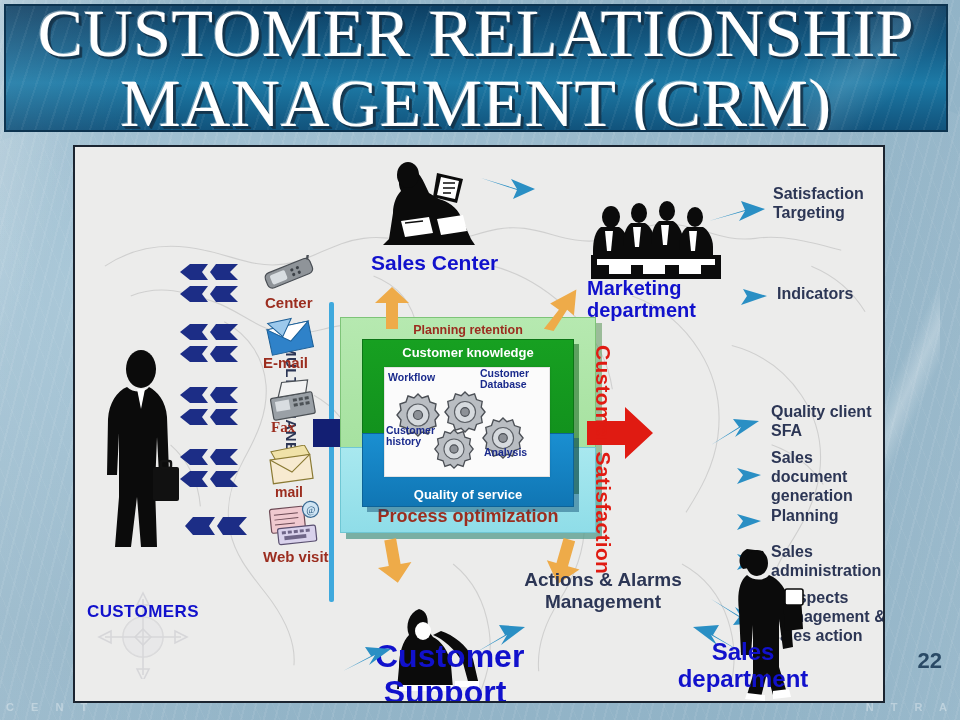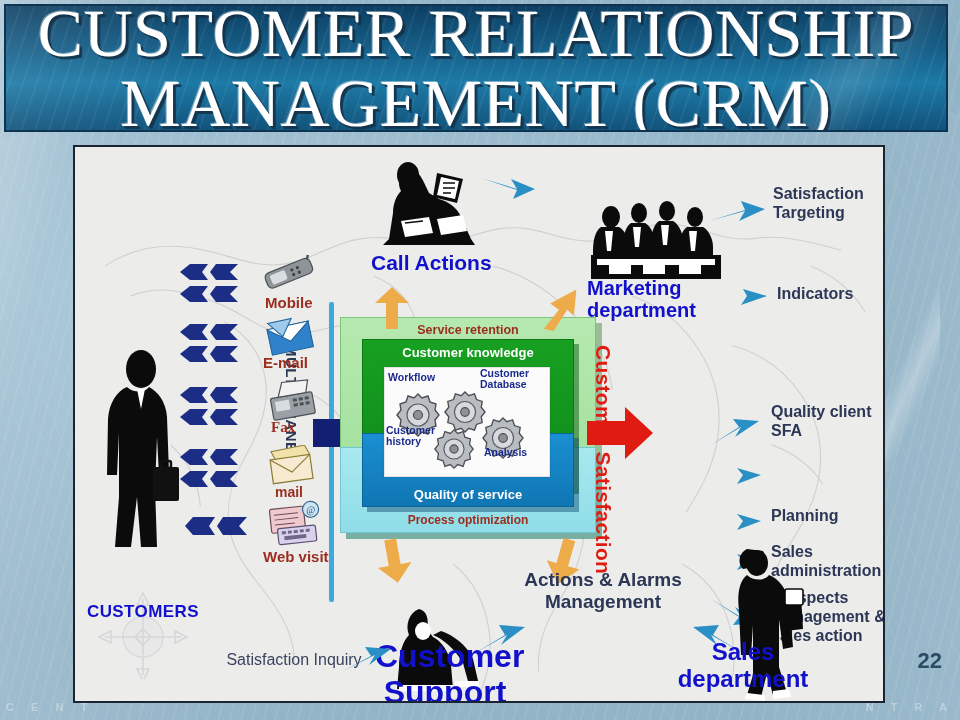--- a/index.html
+++ b/index.html
@@ -132,21 +132,21 @@
     align-items:flex-end;
   }
   .b-quality .t{margin-bottom:4px;font-size:13px;}
   .b-process{
     left:0;top:130px;width:256px;height:86px;
     background:linear-gradient(180deg,#a8e8ef,#8fdde8);
     border:1px solid #6fc7d4;
     box-shadow:6px 6px 0 rgba(80,160,175,.45);
     align-items:flex-end;
   }
-  .b-process .t{margin-bottom:5px;font-size:12px;text-align:right;}
+  .b-process .t{margin-bottom:5px;font-size:18px;text-align:right;}
   .b-white{
     left:44px;top:50px;width:166px;height:110px;
     background:#fbfbfb;border:1px solid #e4e4e4;
     box-shadow:0 0 2px rgba(0,0,0,.12);
   }
   .gear{position:absolute;}
   .corelbl{position:absolute;font-size:10.5px;font-weight:bold;color:#1a2a8c;line-height:1.06;z-index:5;}
 
   
   .fig{position:absolute;}
@@ -244,21 +244,21 @@
           <rect x="6" y="10" width="48" height="16" rx="5" fill="#8f9499" stroke="#4a4f55" stroke-width="1.2"></rect>
           <rect x="11" y="13" width="16" height="10" rx="2" fill="#d8dde1"></rect>
           <circle cx="34" cy="16" r="1.6" fill="#3d4248"></circle>
             <circle cx="40" cy="16" r="1.6" fill="#3d4248"></circle>
           <circle cx="34" cy="21" r="1.6" fill="#3d4248"></circle>
             <circle cx="40" cy="21" r="1.6" fill="#3d4248"></circle>
           <path d="M52,12 L58,2" stroke="#4a4f55" stroke-width="2.4" fill="none"></path>
         </g>
       </svg>
     </div>
-    <div class="lbl l-red" style="left:190px;top:148px;font-size:15px;">Mobile</div>
+    <div class="lbl l-red" style="left:190px;top:148px;font-size:15px;">Center</div>
 
     <div class="arw" style="left:105px;top:175px;">
       <svg width="72" height="42" viewBox="0 0 72 42">
           <g fill="#1c2d86">
         <path d="M28,2 L10,2 L0,10 L10,18 L28,18 L22,10 Z"></path>
             <path d="M58,2 L36,2 L30,10 L36,18 L58,18 L50,10 Z"></path>
         <path d="M28,24 L10,24 L0,32 L10,40 L28,40 L22,32 Z"></path>
             <path d="M58,24 L36,24 L30,32 L36,40 L58,40 L50,32 Z"></path>
       </g>
         </svg>
@@ -356,21 +356,21 @@
     <div class="lbl l-red" style="left:188px;top:402px;font-size:15px;">Web visit</div>
 
     <div class="arw" style="left:238px;top:258px;">
       <svg width="68" height="56" viewBox="0 0 68 56">
         <path d="M0,14 L40,14 L40,2 L68,28 L40,54 L40,42 L0,42 Z" fill="#131f73"></path>
       </svg>
     </div>
 
     <div class="core">
       <div class="box b-retention">
-        <span class="t l-red">Service retention</span>
+        <span class="t l-red">Planning retention</span>
       </div>
       <div class="box b-process">
         <span class="t l-red">Process optimization</span>
       </div>
       <div class="box b-knowledge">
         <span class="t l-white">Customer knowledge</span>
       </div>
       <div class="box b-quality">
         <span class="t l-white">Quality of service</span>
       </div>
@@ -462,21 +462,21 @@
           <path d="M26,62 L54,58 L58,74 L30,78 Z"></path>
           <path d="M62,60 L88,56 L92,72 L66,76 Z"></path>
           <path d="M66,18 L84,22 L80,40 L62,36 Z"></path>
           <path d="M30,64 L48,62" stroke="#0b0b0b" stroke-width="1.5"></path>
         </g>
         <g stroke="#0b0b0b" stroke-width="1.3" fill="none">
           <path d="M68,24 H80 M68,29 H80 M68,34 H76"></path>
         </g>
       </svg>
     </div>
-    <div class="lbl l-blue" style="left:296px;top:104px;font-size:21px;">Call Actions</div>
+    <div class="lbl l-blue" style="left:296px;top:104px;font-size:21px;">Sales Center</div>
 
     <div class="arw" style="left:406px;top:28px;">
       <svg width="56" height="26" viewBox="0 0 56 26">
           <path d="M56,3 L20,14 L26,4 L2,14 L24,24 L20,15 Z" fill="#2a8fc4" transform="scale(-1,1) translate(-56,0)"></path>
         </svg>
     </div>
 
     <div class="fig" style="left:516px;top:48px;width:130px;height:90px;">
       <svg viewBox="0 0 130 90" xmlns="http://www.w3.org/2000/svg">
         <g fill="#0b0b0b">
@@ -523,20 +523,21 @@
           <path d="M0,26 L30,8 L24,18 L48,2 L22,0 L28,8 Z" fill="#2a8fc4"></path>
         </svg>
     </div>
     <div class="lbl l-navy" style="left:696px;top:256px;font-size:16px;width:116px;line-height:1.18;">Quality client SFA</div>
 
     <div class="arw" style="left:636px;top:320px;">
       <svg width="52" height="20" viewBox="0 0 52 20">
           <path d="M0,14 L32,8 L26,17 L50,8 L26,1 L32,8 Z" fill="#2a8fc4"></path>
         </svg>
     </div>
+    <div class="lbl l-navy" style="left:696px;top:302px;font-size:16px;width:116px;line-height:1.18;">Sales document generation</div>
 
     <div class="arw" style="left:636px;top:366px;">
       <svg width="52" height="20" viewBox="0 0 52 20">
           <path d="M0,14 L32,8 L26,17 L50,8 L26,1 L32,8 Z" fill="#2a8fc4"></path>
         </svg>
     </div>
     <div class="lbl l-navy" style="left:696px;top:360px;font-size:16px;width:116px;line-height:1.18;">Planning</div>
 
     <div class="arw" style="left:636px;top:406px;">
       <svg width="52" height="20" viewBox="0 0 52 20">
@@ -595,21 +596,20 @@
         </g>
       </svg>
     </div>
     <div class="lbl l-blue" style="left:588px;top:492px;font-size:24px;width:160px;line-height:1.12;text-align:center;">Sales department</div>
 
     <div class="arw" style="left:268px;top:500px;">
       <svg width="48" height="28" viewBox="0 0 48 28">
           <path d="M48,24 L16,8 L22,18 L0,2 L26,0 L20,9 Z" fill="#2a8fc4" transform="scale(-1,1) translate(-48,0)"></path>
         </svg>
     </div>
-    <div class="lbl l-navy" style="left:124px;top:504px;font-size:16px;width:190px;line-height:1.15;text-align:center;font-weight:normal;color:#3a4360;">Satisfaction Inquiry</div>
 
   </div>
 
   <div class="pagenum">22</div>
 
   <div class="watermark">
     <span>C E N T</span>
     <span>N T R A</span>
   </div>
 

